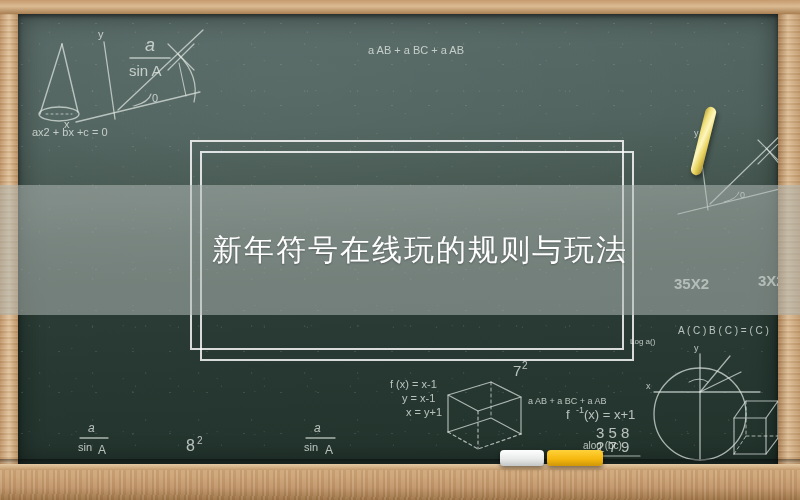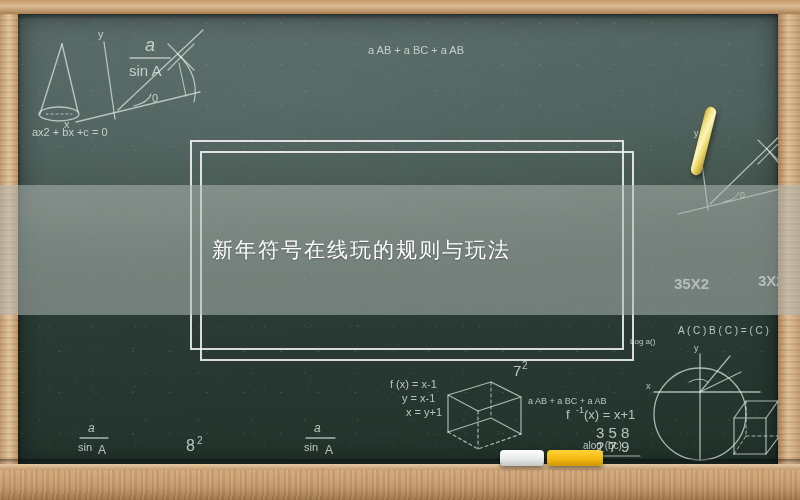--- a/index.html
+++ b/index.html
@@ -73,21 +73,21 @@
   .deco-outer { left:172px; top:126px; width:434px; height:210px; }
   .deco-inner { left:182px; top:137px; width:434px; height:210px; }
 
   
   #title-band {
     position:absolute; left:0; top:185px; width:800px; height:130px;
     background:rgba(176,184,180,.55);
     display:flex; align-items:center;
   }
   #title-text {
-    color:#ffffff; font-size:21px; letter-spacing:2px; white-space:nowrap;
+    color:#ffffff; font-size:30px; letter-spacing:2px; white-space:nowrap;
     margin-left:212px; text-shadow:0 1px 2px rgba(0,0,0,.28);
     font-family:"DejaVu Sans","Liberation Sans",sans-serif;
   }
 
   
   #chalk-stick {
     position:absolute; left:680px; top:92px; width:11px; height:70px;
     border-radius:6px; transform:rotate(14deg);
     background:linear-gradient(100deg,#b9a23c 0%,#f0e07a 22%,#fdf6bf 45%,#e8d25e 70%,#a98f2c 100%);
     box-shadow:2px 3px 5px rgba(0,0,0,.45);

